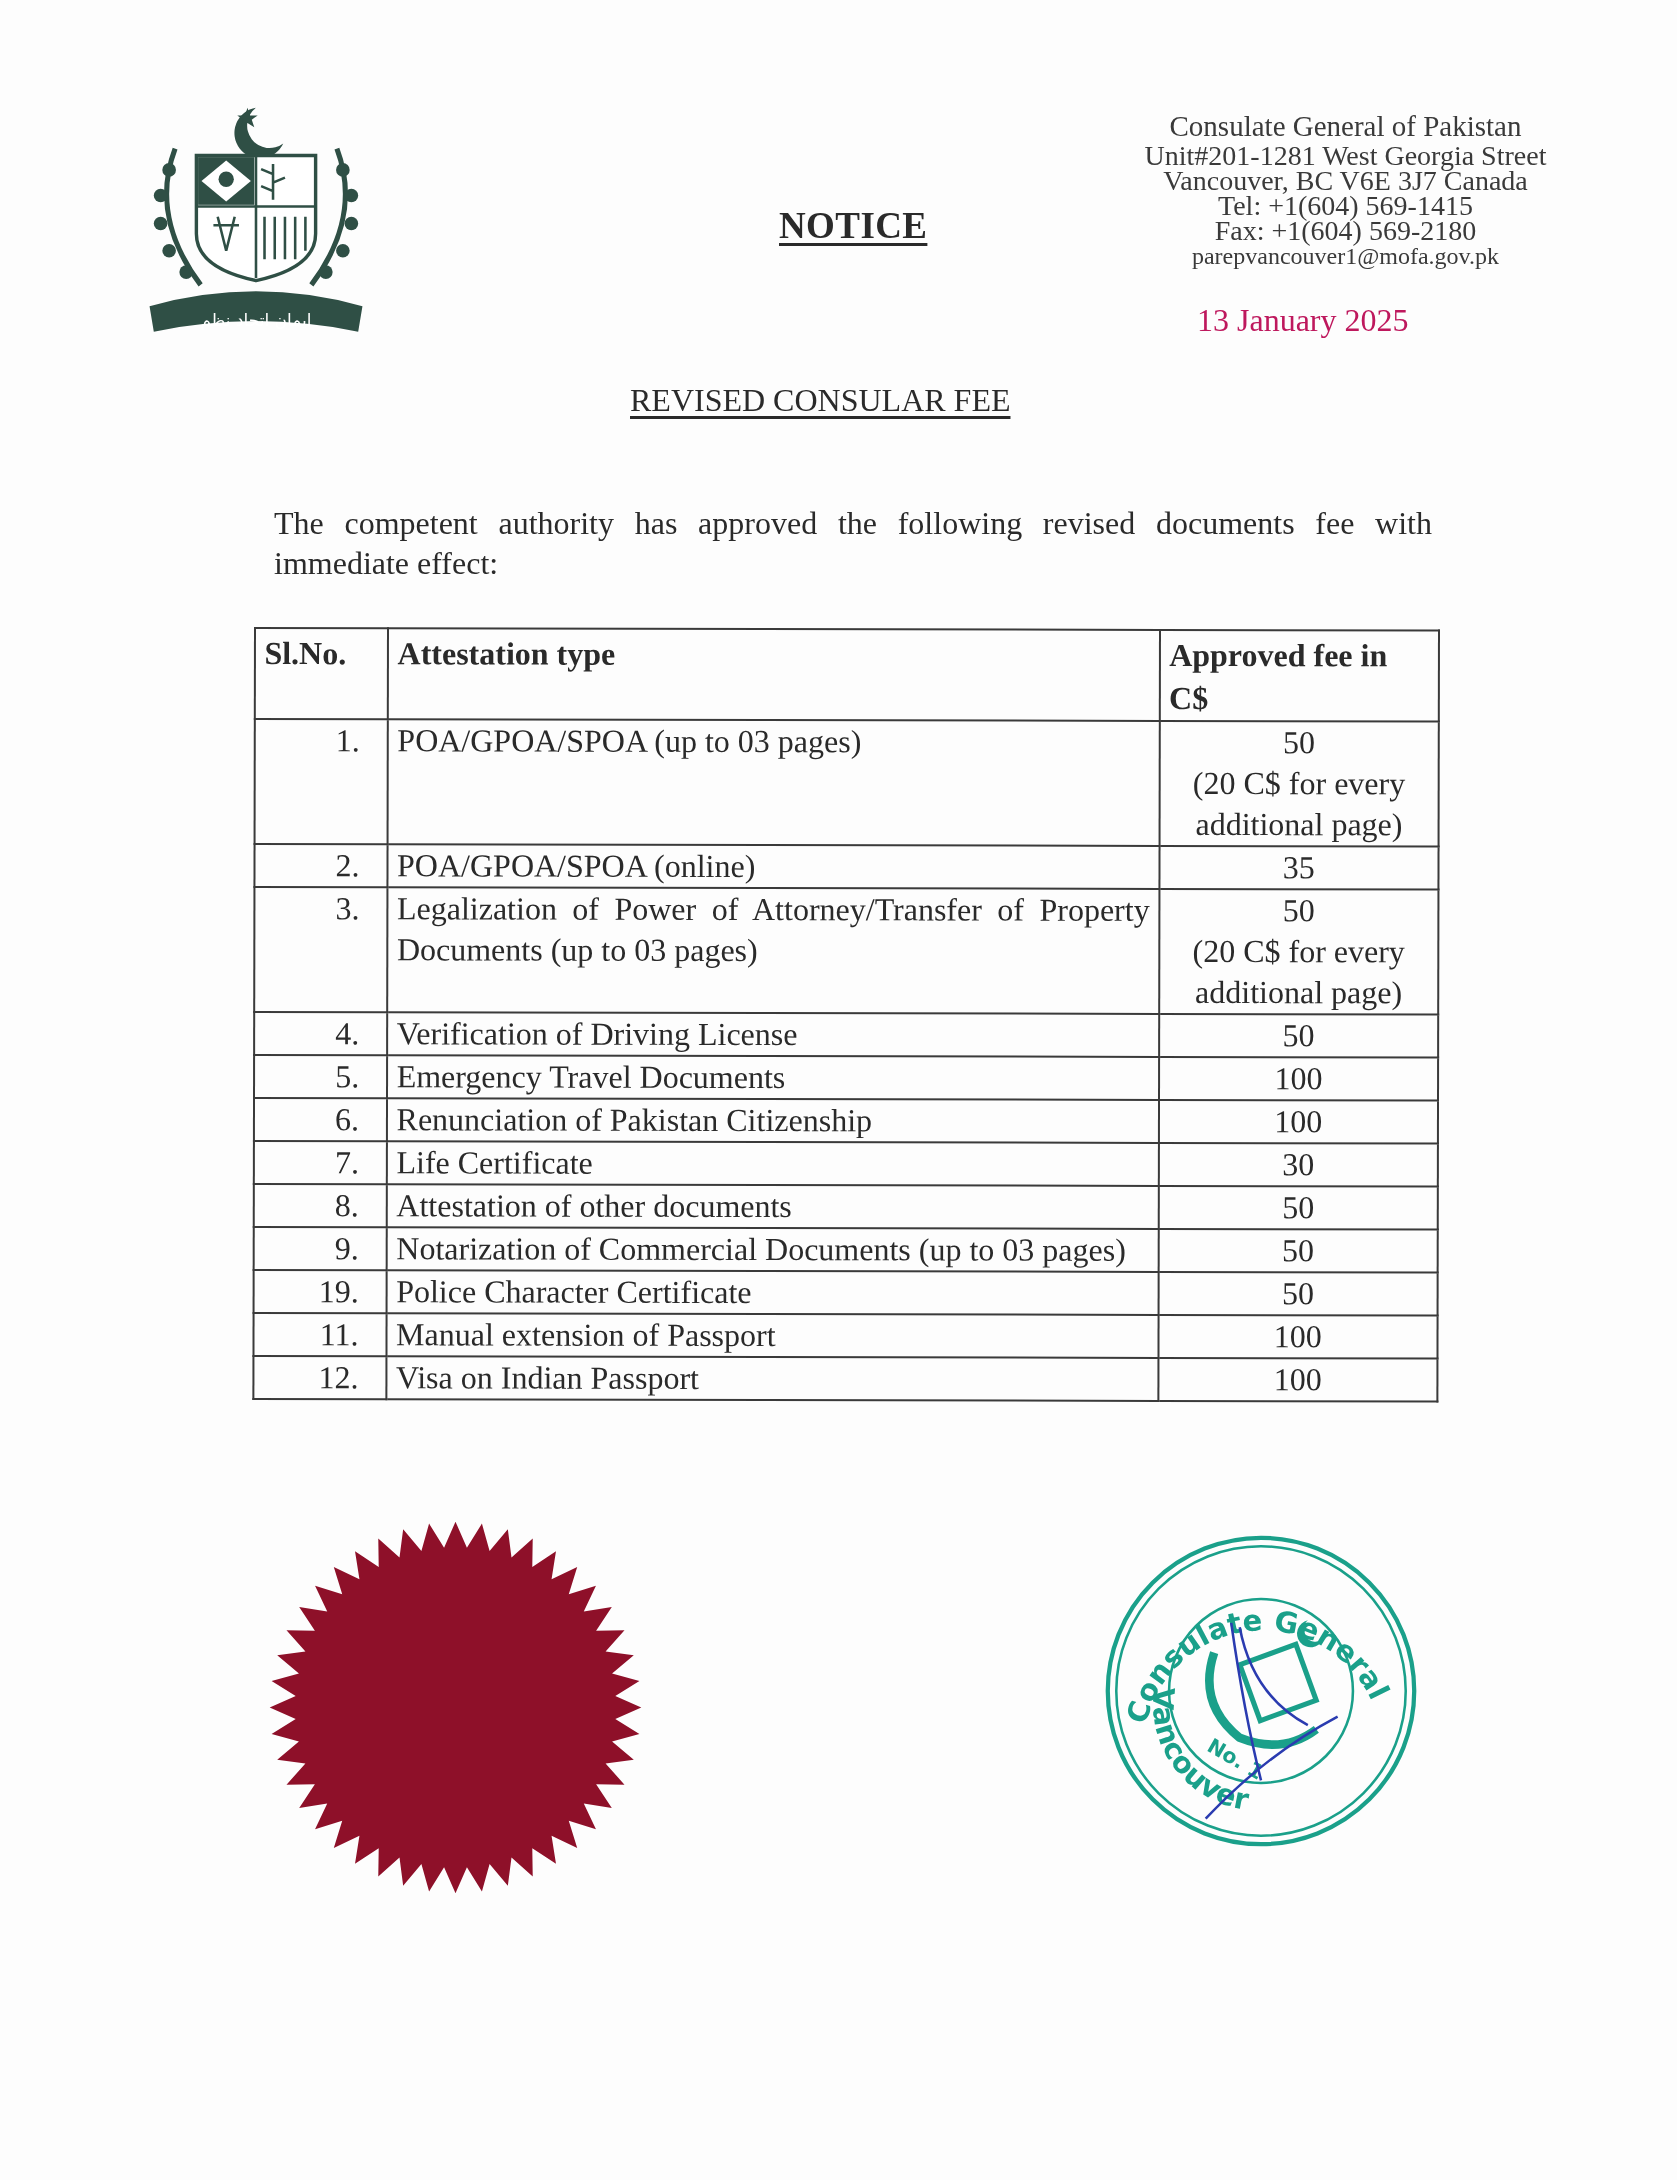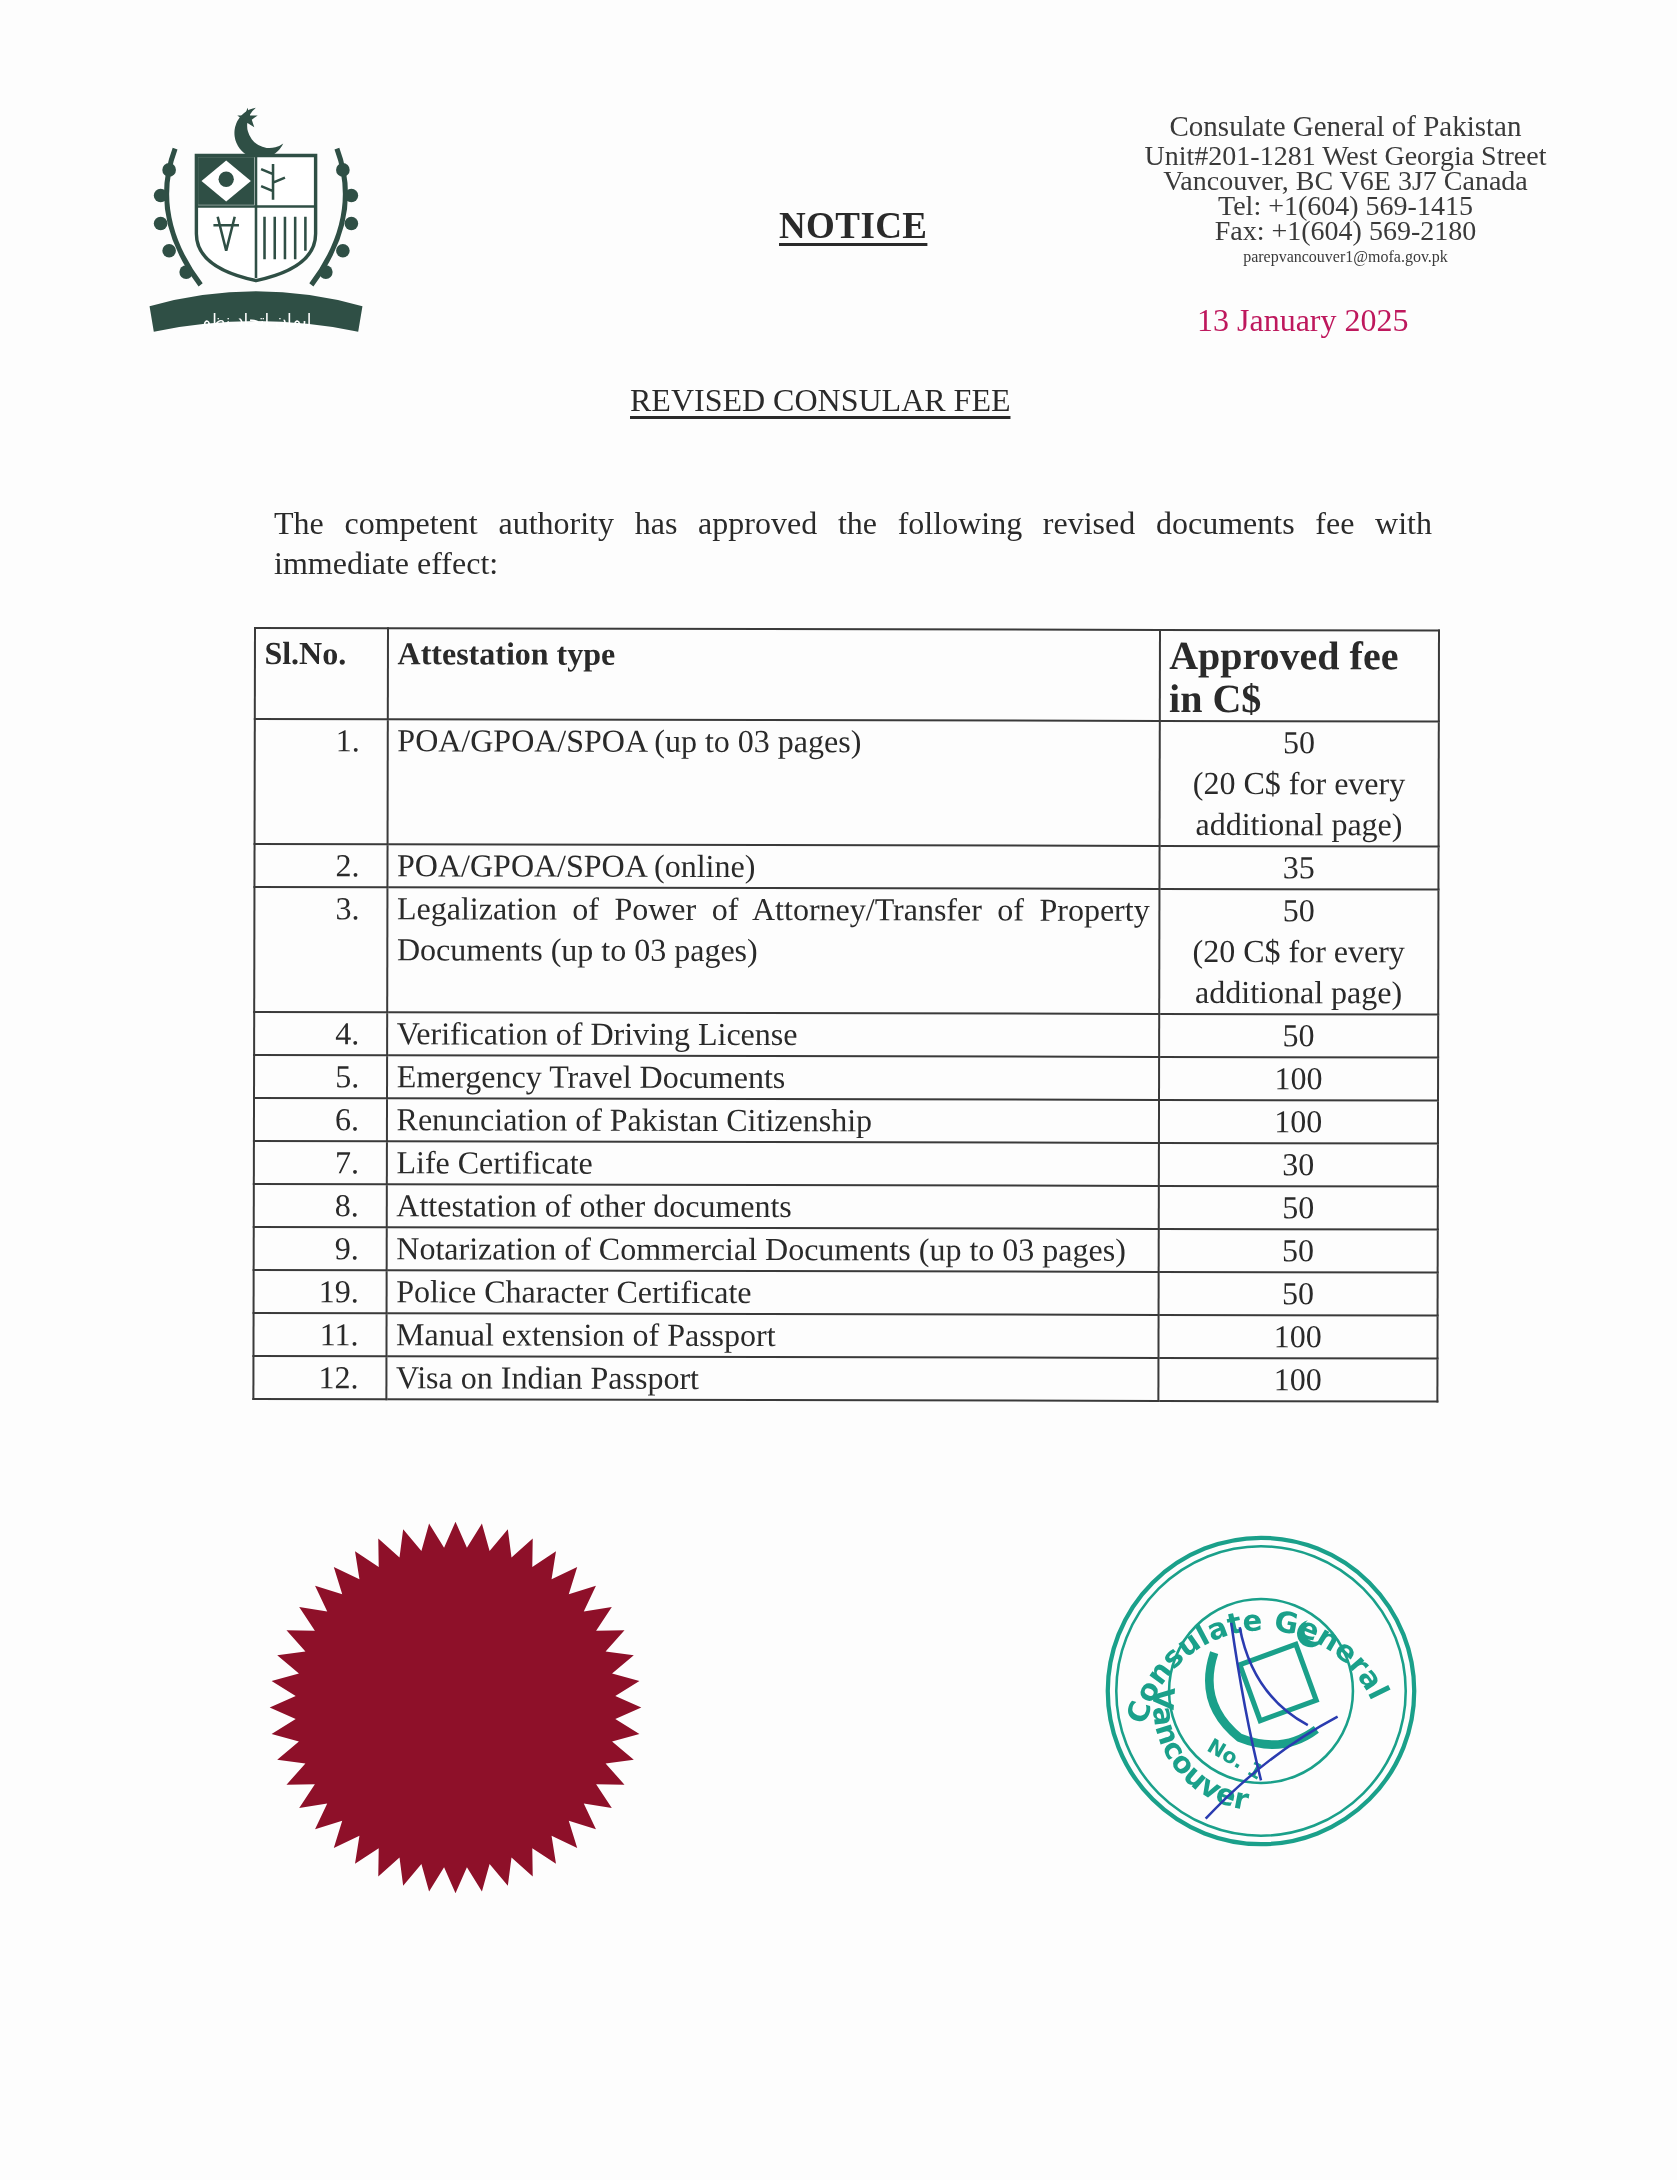--- a/index.html
+++ b/index.html
@@ -12,21 +12,21 @@
 
   
   .notice-title { position:absolute; left:779px; top:204px; font-size:37px; font-weight:bold;
                   text-decoration:underline; text-decoration-thickness:2.6px; text-underline-offset:5.1px;
                   letter-spacing:0.4px; }
 
   
   .letterhead { position:absolute; left:1124px; top:109px; width:443px; text-align:center; color:#3a3a3a; }
   .lh-org { font-size:29px; line-height:34px; }
   .lh-line { font-size:28px; line-height:25px; }
-  .lh-email { font-size:16px; line-height:27px; }
+  .lh-email { font-size:24px; line-height:27px; }
   .date { position:absolute; left:1197px; top:302px; font-size:32px; color:#be185d; }
 
   .subject { position:absolute; left:630px; top:382px; font-size:32px; font-weight:normal;
              text-decoration:underline; text-decoration-thickness:2.6px; text-underline-offset:5.1px; }
 
   .intro { position:absolute; left:274px; top:503px; width:1158px; font-size:32px; line-height:40px;
            text-align:justify; text-align-last:left; color:#2a2a2a; }
 
   
   .fee-table { position:absolute; left:254px; top:627px; width:1186px; border-collapse:collapse;
@@ -34,21 +34,21 @@
   .fee-table td, .fee-table th { border:2.1px solid #3a3a3a; vertical-align:top; padding:0 8.5px; }
   .fee-table th { font-weight:bold; text-align:left; line-height:43px; padding-top:3.4px; }
   .col-no { width:95px; text-align:center; padding-right:25.6px !important; }
   .col-type { width:741px; }
   .col-fee { width:256px; }
   .fee-table td { line-height:41px; }
   .fee-table td.no { text-align:right; padding-right:27px; }
   .fee-table td.type { text-align:justify; text-align-last:left; }
   .fee-table td.fee { text-align:center;margin-left:20px; }
   .fee-note { display:block; line-height:41px; }
-  .th-fee { font-size:40px; }
+  .th-fee { font-size:32px; }
 
   
   .red-seal { position:absolute; left:268px; top:1520px; width:375px; height:375px; }
   .stamp { position:absolute; left:1095px; top:1525px; width:332px; height:332px; }
 </style>
 </head>
 <body>
 
 <div class="page">
 

